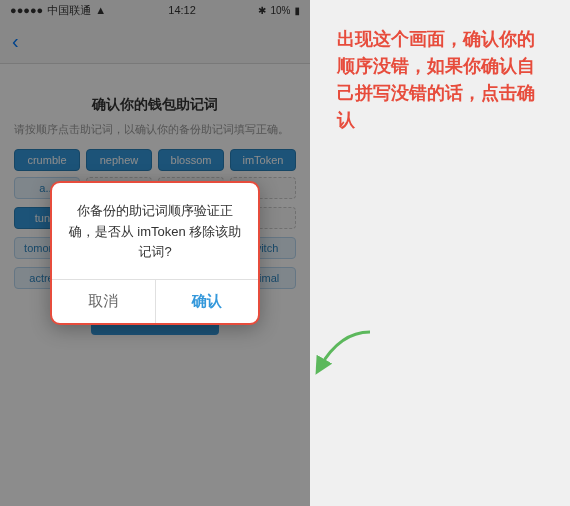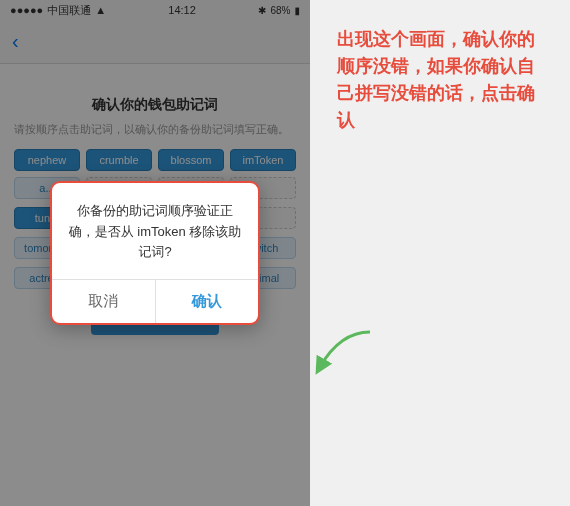--- a/index.html
+++ b/index.html
@@ -220,36 +220,36 @@
 
   <div class="status-bar">
     <div class="status-left">
       <span>●●●●●</span>
       <span>中国联通</span>
       <span>▲</span>
     </div>
     <span>14:12</span>
     <div class="status-right">
       <span>✱</span>
-      <span>68%</span>
+      <span>10%</span>
       <span>▮</span>
     </div>
   </div>
 
   <div class="nav-bar">
     <span class="nav-back">‹</span>
   </div>
 
   <div class="main-content">
     <div class="page-heading">确认你的钱包助记词</div>
     <div class="page-subtitle">请按顺序点击助记词，以确认你的备份助记词填写正确。</div>
 
     <div class="selected-row">
+      <div class="word-chip selected">crumble</div>
       <div class="word-chip selected">nephew</div>
-      <div class="word-chip selected">crumble</div>
       <div class="word-chip selected">blossom</div>
       <div class="word-chip selected">imToken</div>
     </div>
 
     <div class="word-grid">
       <div class="word-chip partial">a...</div>
       <div class="word-chip empty"></div>
       <div class="word-chip empty"></div>
       <div class="word-chip empty"></div>
     </div>

